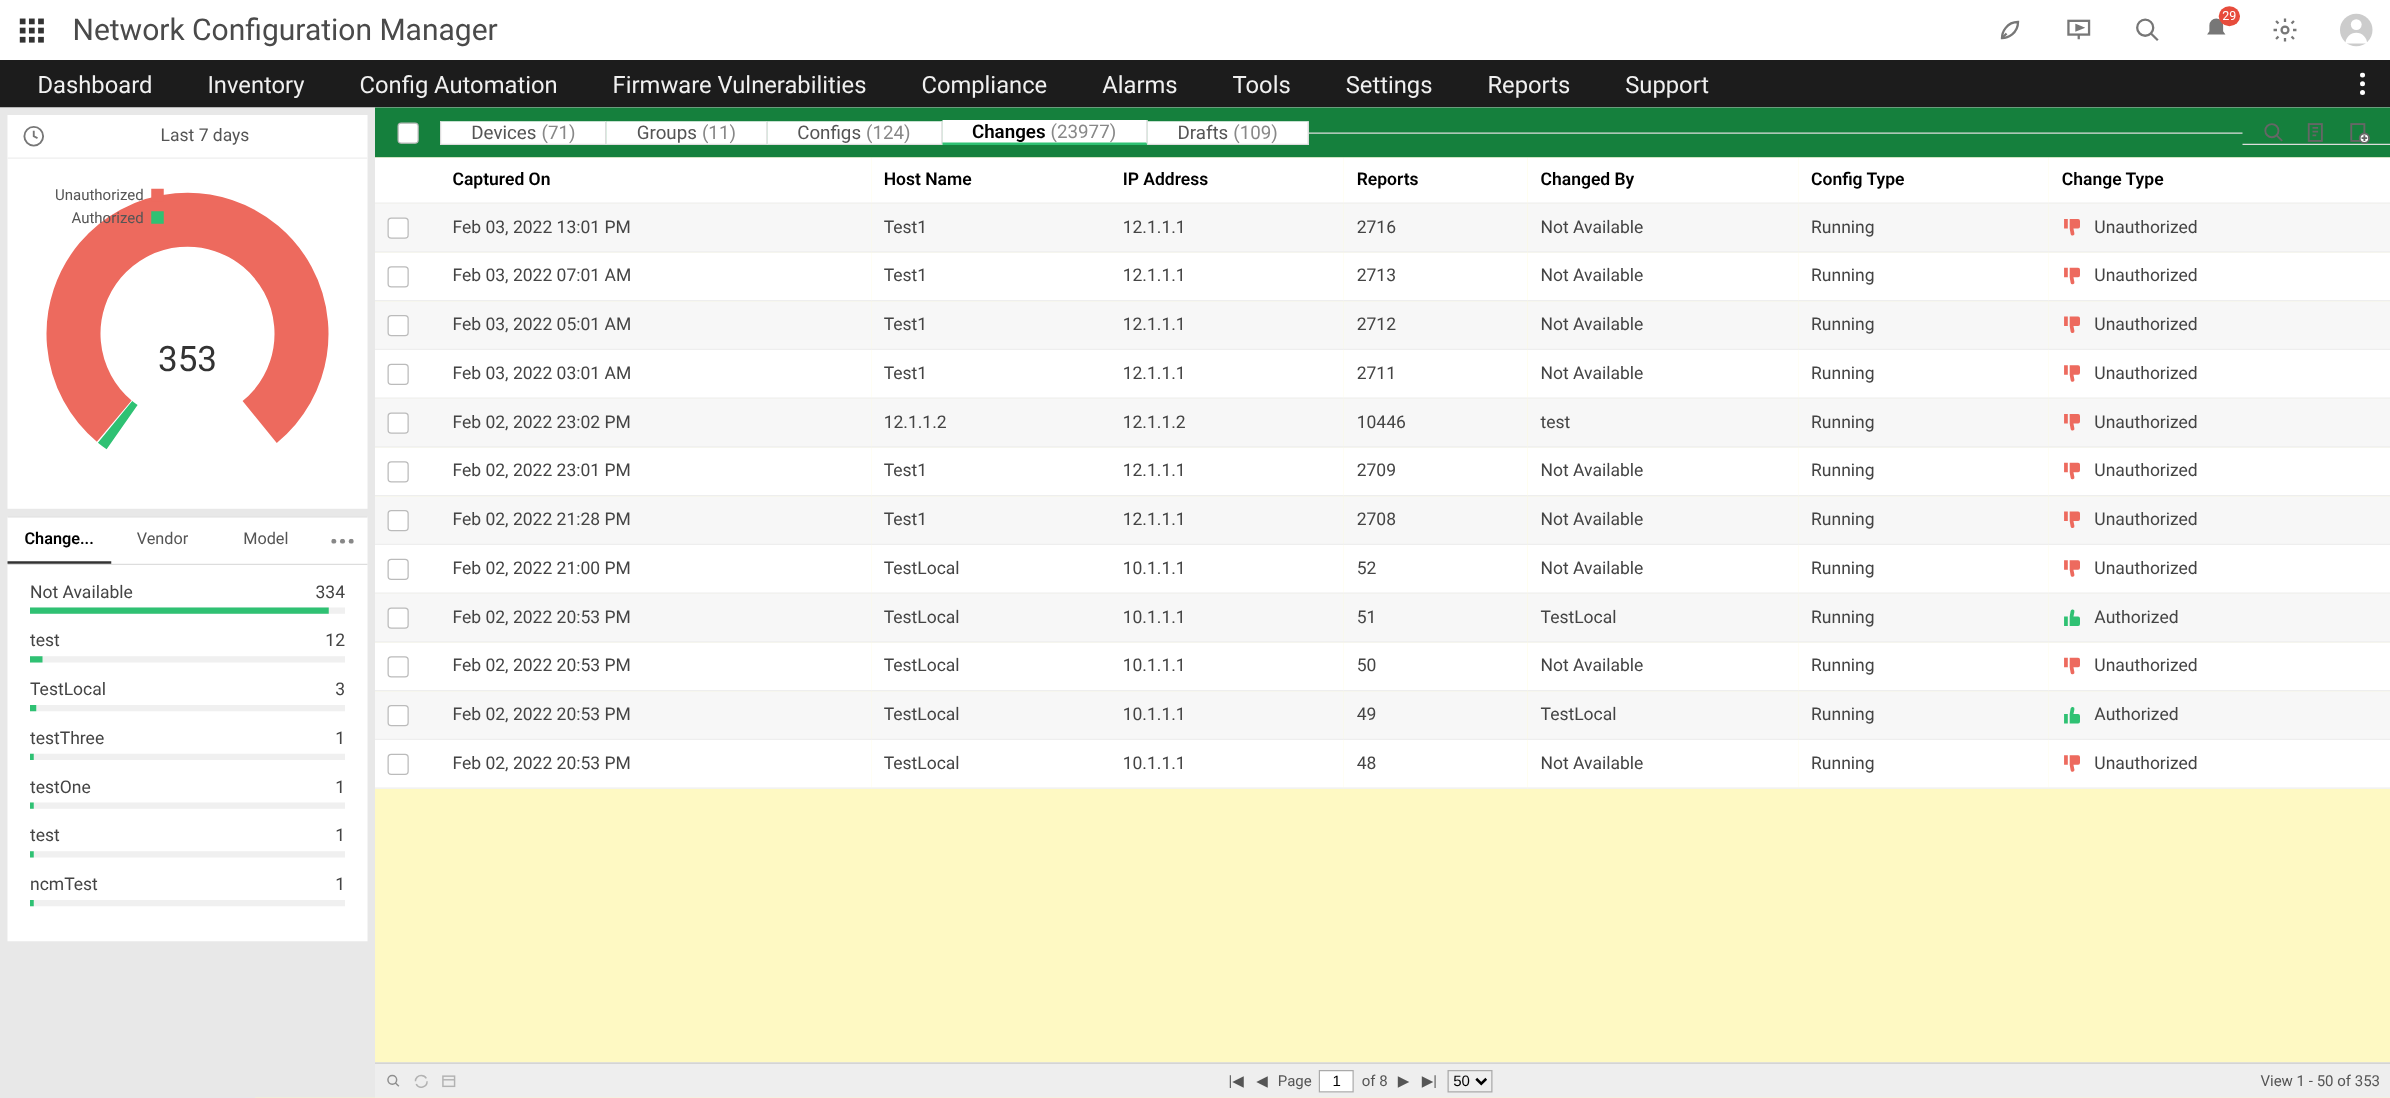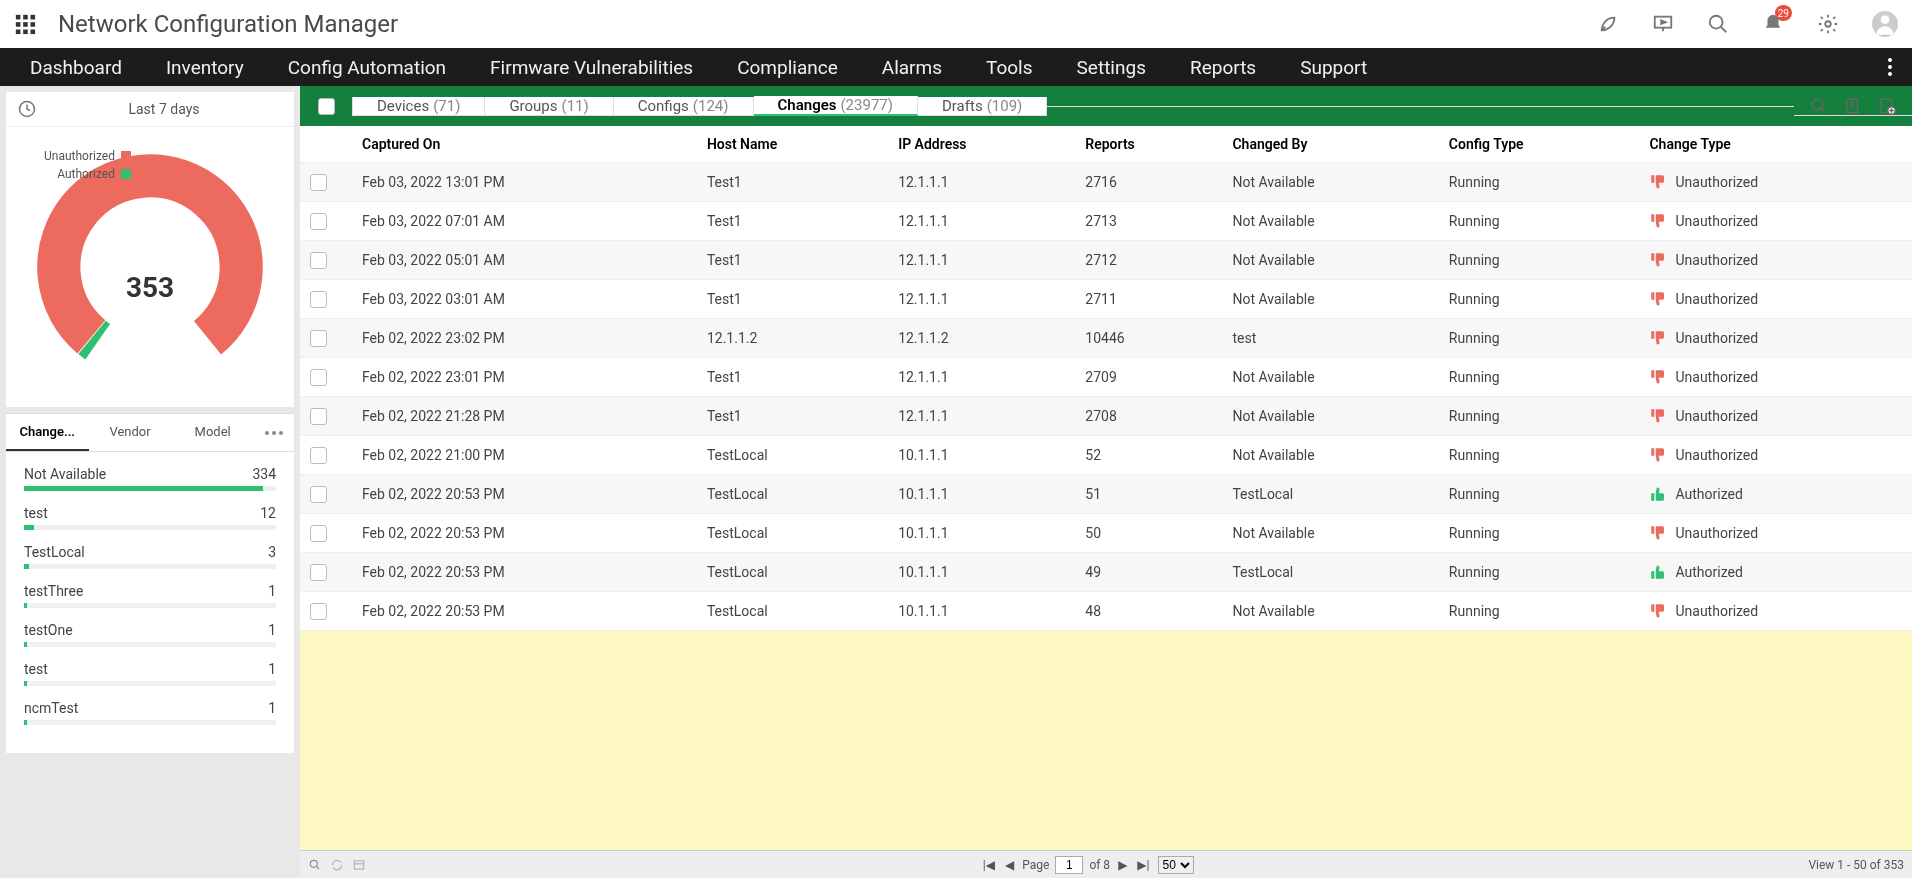--- a/index.html
+++ b/index.html
@@ -21,21 +21,21 @@
 .body-wrap { display: flex; height: calc(100vh - 86px); }
 
 .left-pane { width: 300px; background: #e8e8e8; padding: 6px; display: flex; flex-direction: column; gap: 6px; overflow: hidden; }
 .panel { background: #fff; }
 
 .time-header { display: flex; align-items: center; padding: 8px 12px; gap: 10px; color: #555; font-size: 14px; border-bottom: 1px solid #eee; }
 .time-header .label { flex: 1; text-align: center; }
 
 .chart-wrap { position: relative; padding: 20px 10px; }
 .donut { width: 240px; height: 240px; margin: 0 auto; }
-.donut-center { position: absolute; left: 50%; top: 50%; transform: translate(-50%, -28%); background: #fff; width: 90px; height: 90px; border-radius: 50%; display: flex; align-items: center; justify-content: center; font-size: 28px; font-weight: 700; color: #333; }
+.donut-center { position: absolute; left: 50%; top: 50%; transform: translate(-50%, -28%); background: #fff; width: 90px; height: 90px; border-radius: 50%; display: flex; align-items: center; justify-content: center; font-size: 28px; font-weight: 400; color: #333; }
 .legend { position: absolute; top: 22px; left: 38px; font-size: 12px; color: #555; }
 .legend .row { display: flex; align-items: center; justify-content: flex-end; gap: 6px; margin-bottom: 4px; }
 .legend .sw { width: 10px; height: 10px; }
 
 .tabs-row { display: flex; border-top: 1px solid #ddd; border-bottom: 1px solid #ddd; }
 .tabs-row .t { flex: 1; text-align: center; padding: 10px 4px; font-size: 13px; color: #555; cursor: pointer; overflow: hidden; text-overflow: ellipsis; white-space: nowrap; }
 .tabs-row .t.active { color: #000; font-weight: 600; border-bottom: 2px solid #333; }
 .tabs-row .more { width: 40px; flex: none; display: flex; align-items: center; justify-content: center; }
 
 .bar-list { padding: 14px 18px; }

